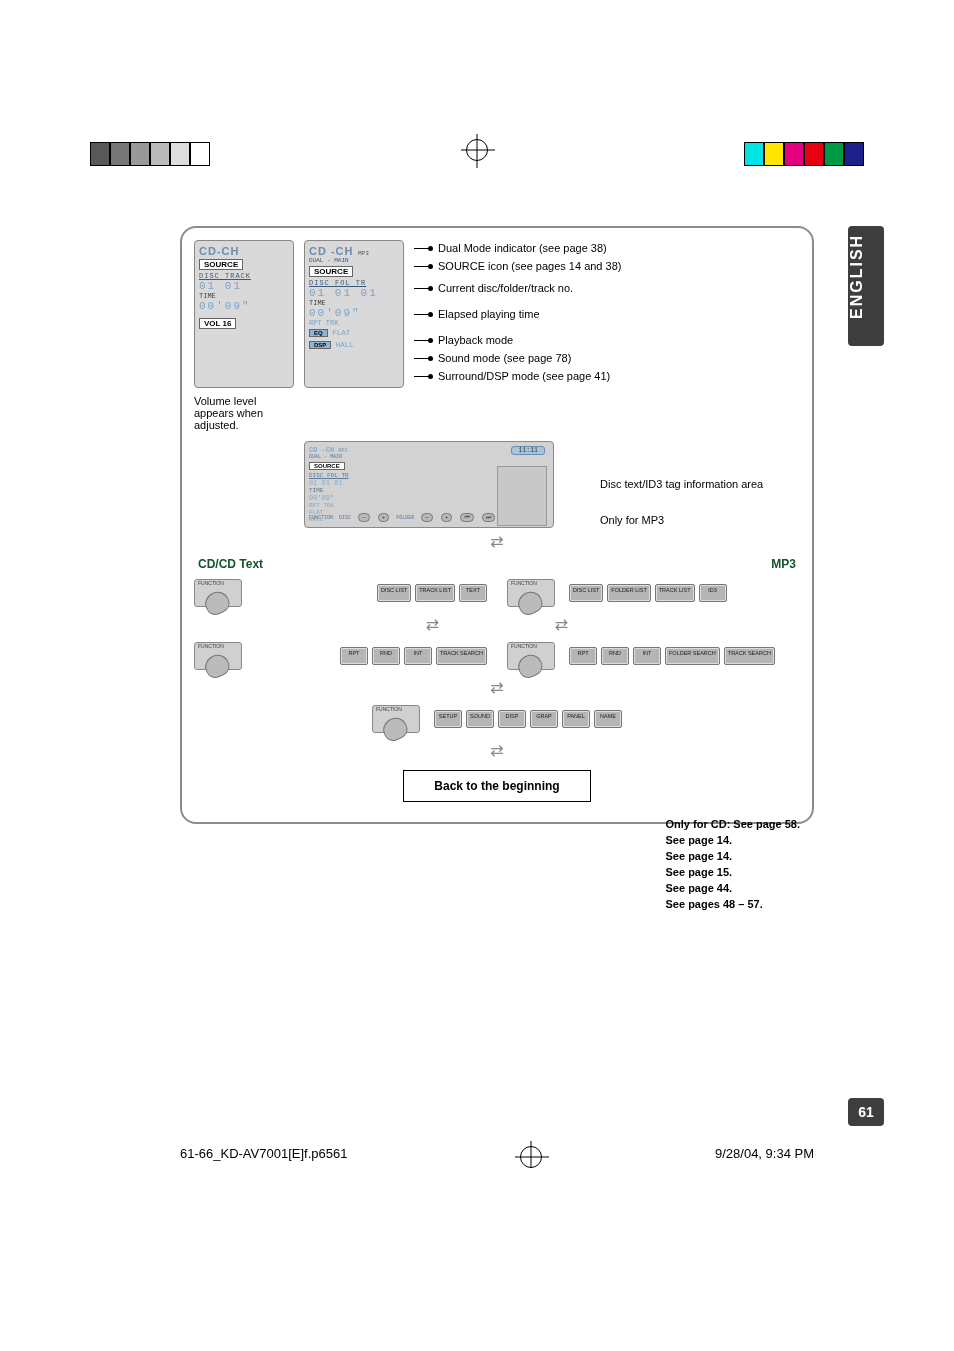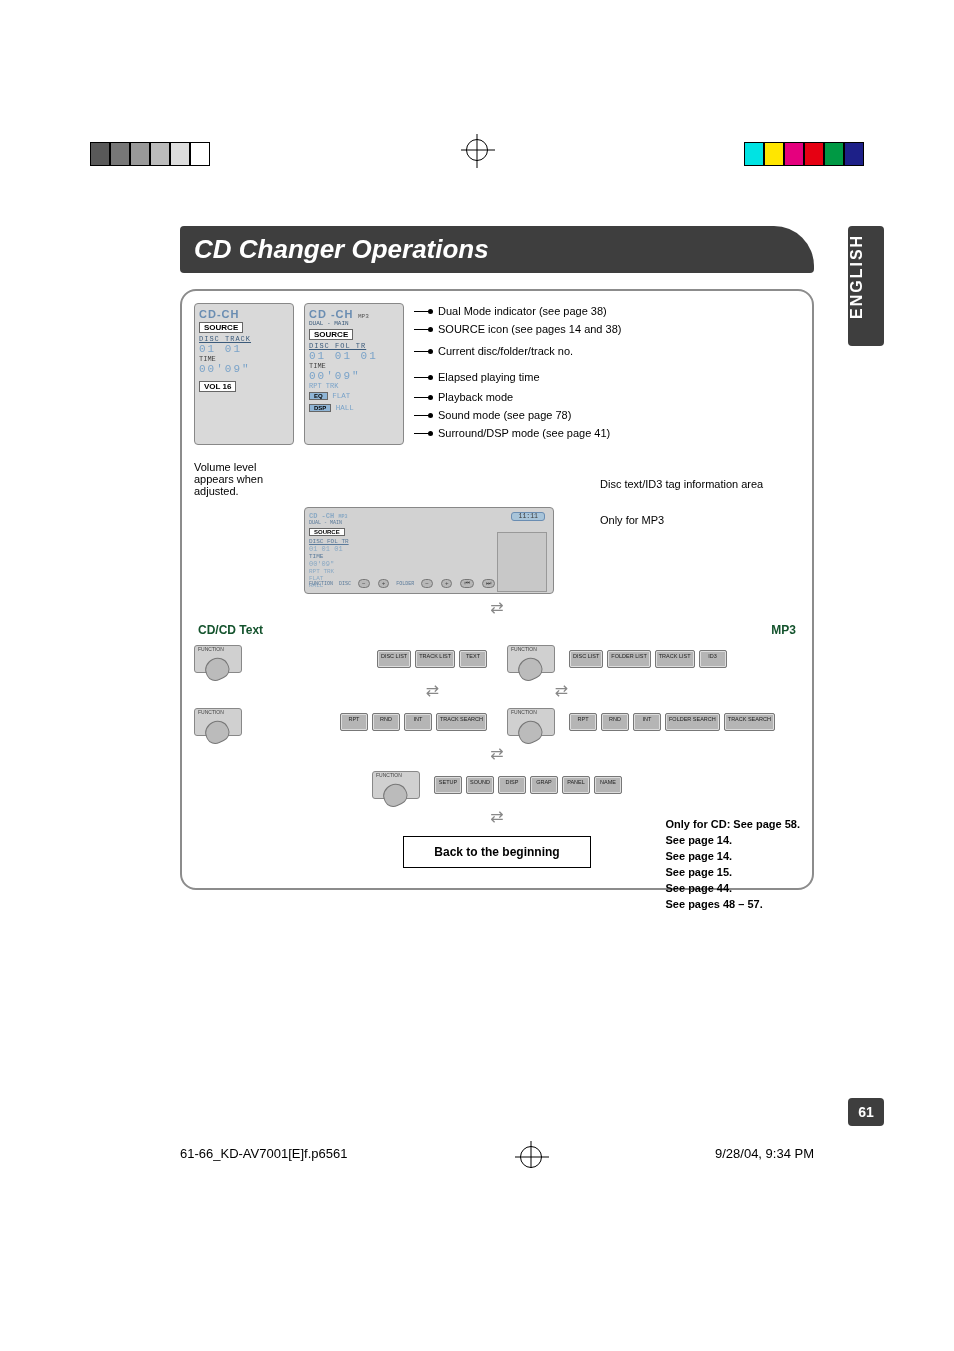--- a/index.html
+++ b/index.html
@@ -141,21 +141,21 @@
     position: relative;
   }
   .lead::before {
     content:''; position:absolute; right:-1px; top:-2px;
     width:5px; height:5px; border-radius:50%; background:#000;
   }
 
   .vol-caption {
     font-size: 11px;
     width: 100px;
-    margin-top: 16px;
+    margin-top: 7px;
   }
 
   .small-screen {
     width: 250px;
     background: #d2d2d2;
     border: 1px solid #888;
     border-radius: 4px;
     font-family: "Courier New", monospace;
     font-size: 7px;
     color:#5a7a9a;
@@ -315,21 +315,20 @@
     <div class="cb red"></div>
       <div class="cb green"></div>
       <div class="cb blue"></div>
   </div>
 </div>
 
 <div class="page-content">
 
   <div class="side-tab">ENGLISH</div>
 
-  <div class="title-bar">CD Changer Operations</div>
 
   <div class="main-frame">
 
     <div class="screen-row">
 
       <div class="screen">
         <div class="logo">CD-CH</div>
         <div class="source-box">SOURCE</div>
         <div class="underline">DISC   TRACK</div>
         <div class="num">01    01</div>
@@ -364,21 +363,21 @@
             <span>SOURCE icon (see pages 14 and 38)</span>
           </div>
         <div class="callout-line" style="margin-top:10px;">
             <div class="lead"></div>
             <span>Current disc/folder/track no.</span>
           </div>
         <div class="callout-line" style="margin-top:14px;">
             <div class="lead"></div>
             <span>Elapsed playing time</span>
           </div>
-        <div class="callout-line" style="margin-top:8px;">
+        <div class="callout-line" style="margin-top:14px;">
             <div class="lead"></div>
             <span>Playback mode</span>
           </div>
         <div class="callout-line">
             <div class="lead"></div>
             <span>Sound mode (see page 78)</span>
           </div>
         <div class="callout-line">
             <div class="lead"></div>
             <span>Surround/DSP mode (see page 41)</span>

